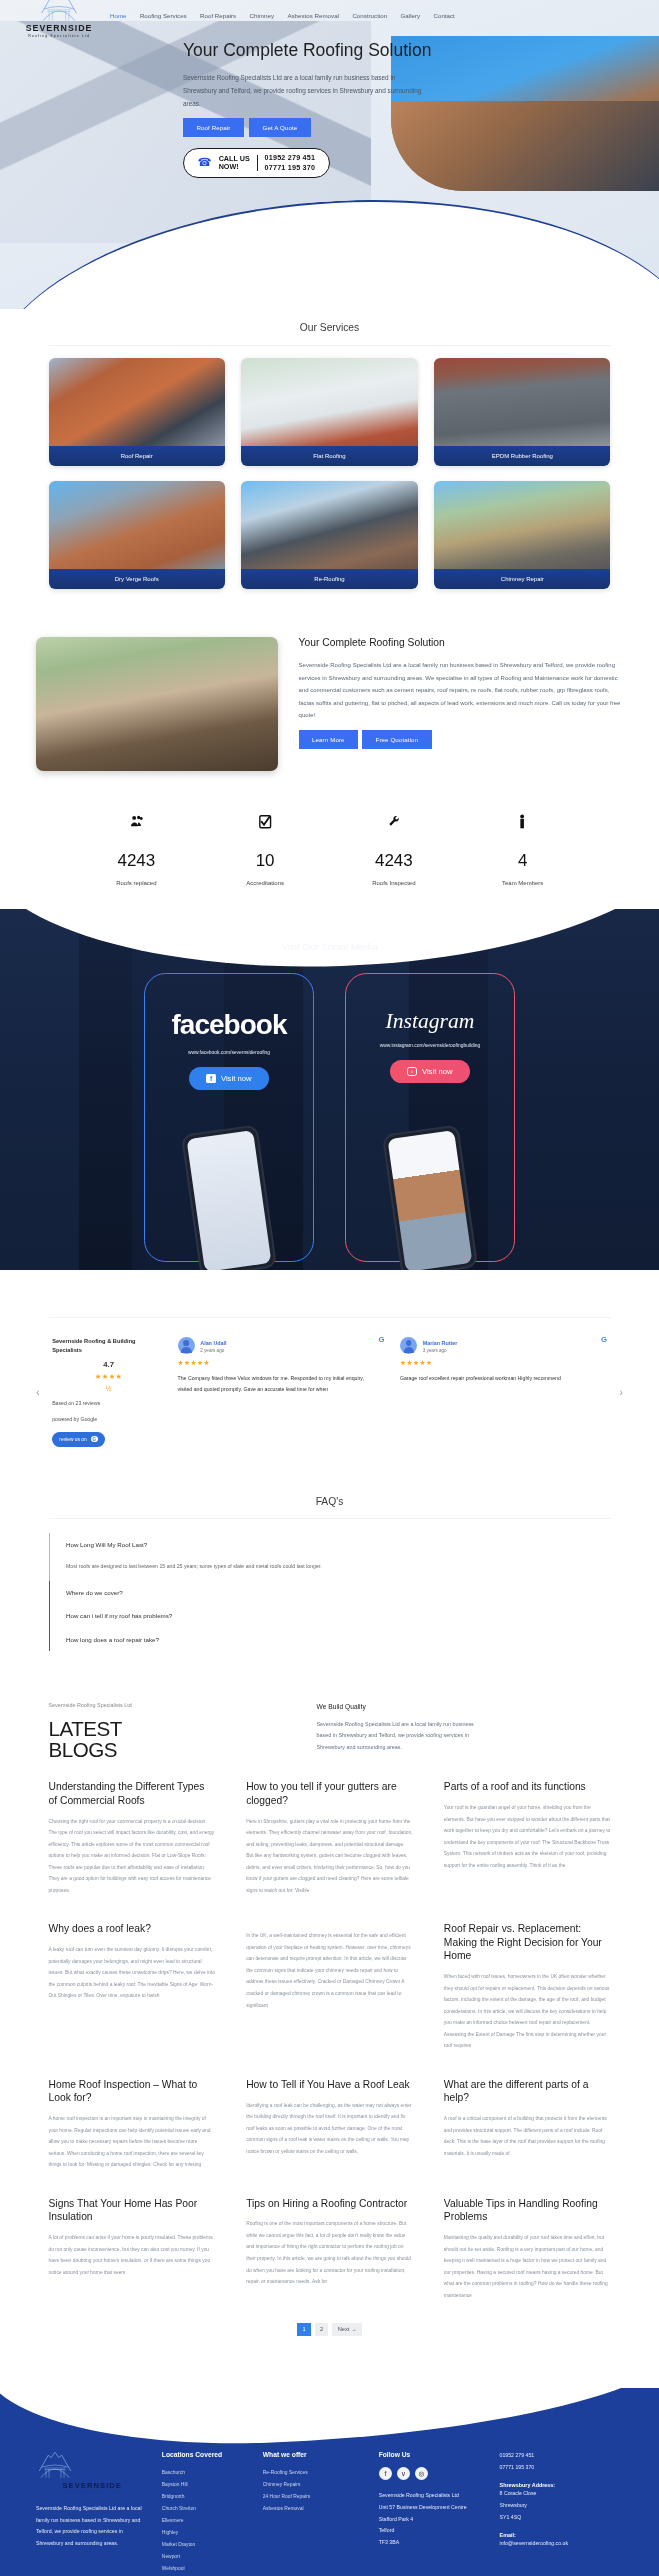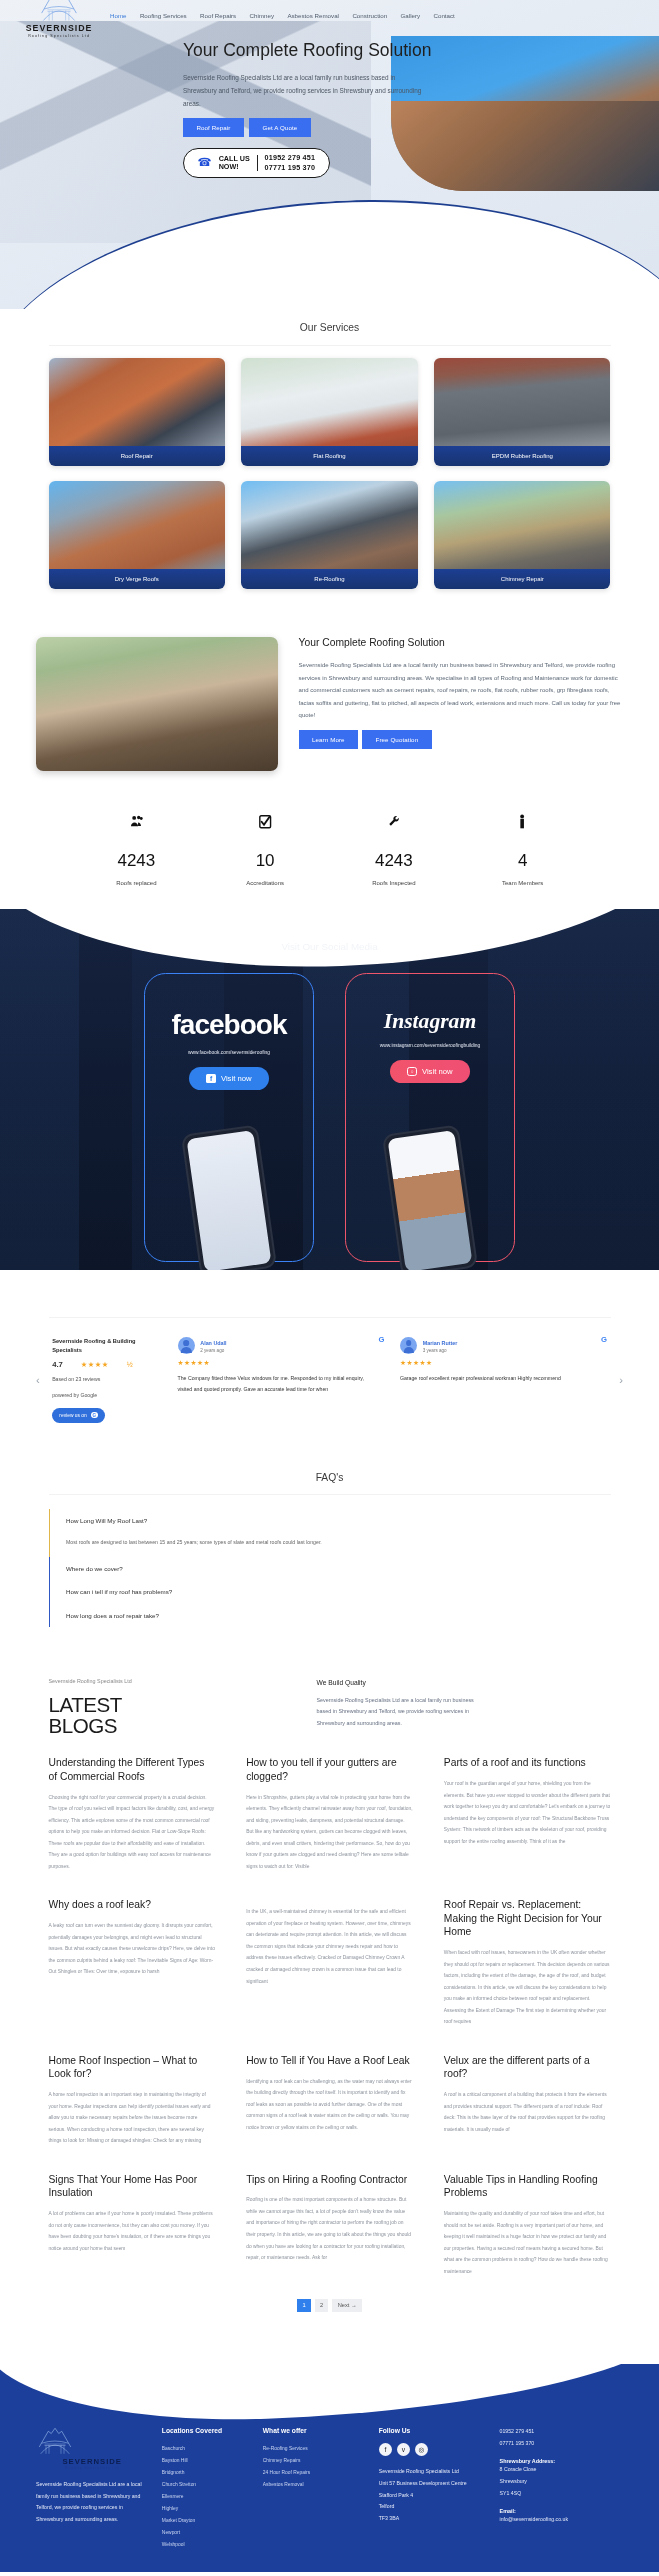--- a/index.html
+++ b/index.html
@@ -132,21 +132,21 @@
     border-radius: 0 0 50% 50% / 0 0 100% 100%; transform: rotate(-2deg);
   }
   .social-title { position:relative; text-align:center; color:#f2f4f8; font-size: 9.8px; padding-top: 32px; font-weight:400;}
   .social-cards { position:relative; display:flex; justify-content:center; gap: 31px; margin-top: 20.6px;}
   .phone {
     width: 170px; height: 289px; border-radius: 21.6px; border: 1.5px solid #3b82f6;
     position:relative; padding-top: 35px; text-align:center;
   }
   .phone.insta { border-color:#f0566b; }
   .brand-fb { font-size: 28px; font-weight:700; color:#fff; letter-spacing:-1px; font-family:"Liberation Sans",sans-serif;}
-  .brand-ig { font-size: 21.6px; color:#fff; font-family:"Liberation Serif", serif; font-style:italic;font-weight:bold; }
+  .brand-ig { font-size: 21.6px; color:#fff; font-family:"Liberation Serif", serif; font-style:italic; }
   .phone-url { margin-top: 9.3px; font-size: 4.9px; color:#e7ecf5; }
   .visit-btn {
     margin: 12.4px auto 0; display:inline-flex; align-items:center; gap:5.2px; color:#fff;
     background:#2f80ed; border-radius: 14.4px; padding: 6.7px 17.5px; font-size: 7.7px; border:none; cursor:pointer;
   }
   .visit-btn.ig { background: linear-gradient(90deg,#f2536b,#ef4f73); }
   .mock-phone{
     position:absolute; width: 77px; height: 144px; border-radius: 11.3px; background:#1c2230;
     border:2.1px solid #2b3242; left: 50%; transform: translateX(-50%) rotate(-8deg); top: 155px;
     overflow:hidden;
@@ -154,21 +154,21 @@
   .mock-phone .scr{ position:absolute; inset:3.1px; border-radius:8.2px; background:linear-gradient(180deg,#e9eef6,#cfd8e6);}
   .mock-phone.ig .scr{ background:linear-gradient(180deg,#f6f7fa 0 30%, #b9835f 30% 62%, #8fa2b5 62% 100%); }
 
   
   .testi { background:#fff; padding: 36px 0 20.6px; position:relative; }
   .testi-title { text-align:center; font-size: 10.3px; color:#3a3a3a; line-height:1.9; font-weight:400; }
   .testi-rule { width: 562px; height:1px; margin: 11.3px auto 0; background:#f2f2f2; }
   .testi-row { width: 587px; margin: 18.5px auto 0; display:flex; align-items:flex-start; gap: 12.4px; position:relative;}
   .gbox { width: 113px; }
   .gbox-name { font-size: 5.7px; font-weight:700; color:#2b2b2b; line-height:1.7;}
-  .grate { margin-top: 4.1px; display:flex; align-items:center; gap:18px;}
+  .grate { margin-top: 4.1px; display:flex; align-items:center; gap:3px;flex-direction:column;}
   .grate .score { font-size: 7.7px; font-weight:700; color:#333; }
   .stars { color:#f5a623; font-size: 7.2px; letter-spacing:0.5px; }
   .gsub { margin-top: 5.2px; font-size: 5.2px; color:#555; line-height:2;}
   .review-btn{
     margin-top: 7.2px; display:inline-flex; align-items:center; gap:4.1px; background:#2f6fdb; color:#fff;
     border-radius: 10.3px; font-size: 4.9px; padding: 4.1px 7.2px; border:none; cursor:pointer;
   }
   .rev-card { flex:1; position:relative; padding-right: 9.3px;}
   .rev-head { display:flex; align-items:center; gap:5.2px; }
   .avatar { width: 17.5px; height: 17.5px; border-radius: 50%; background:#7aa5f0; position:relative; flex:none;}
@@ -501,21 +501,21 @@
         </div>
         <div class="blog-card">
           <div class="blog-title">Home Roof Inspection – What to Look for?</div>
           <div class="blog-text">A home roof inspection is an important step in maintaining the integrity of your home. Regular inspections can help identify potential issues early and allow you to make necessary repairs before the issues become more serious. When conducting a home roof inspection, there are several key things to look for:  Missing or damaged shingles: Check for any missing</div>
         </div>
         <div class="blog-card">
           <div class="blog-title">How to Tell if You Have a Roof Leak</div>
           <div class="blog-text">Identifying a roof leak can be challenging, as the water may not always enter the building directly through the roof itself. It is important to identify and fix roof leaks as soon as possible to avoid further damage. One of the most common signs of a roof leak is water stains on the ceiling or walls. You may notice brown or yellow stains on the ceiling or walls.</div>
         </div>
         <div class="blog-card">
-          <div class="blog-title">Velux are the different parts of a roof?</div>
+          <div class="blog-title">What are the different parts of a help?</div>
           <div class="blog-text">A roof is a critical component of a building that protects it from the elements and provides structural support. The different parts of a roof include: Roof deck: This is the base layer of the roof that provides support for the roofing materials. It is usually made of</div>
         </div>
         <div class="blog-card">
           <div class="blog-title">Signs That Your Home Has Poor Insulation</div>
           <div class="blog-text">A lot of problems can arise if your home is poorly insulated. These problems do not only cause inconvenience, but they can also cost you money. If you have been doubting your home's insulation, or if there are some things you notice around your home that seem</div>
         </div>
         <div class="blog-card">
           <div class="blog-title">Tips on Hiring a Roofing Contractor</div>
           <div class="blog-text">Roofing is one of the most important components of a home structure. But while we cannot argue this fact, a lot of people don't really know the value and importance of hiring the right contractor to perform the roofing job on their property.  In this article, we are going to talk about the things you should do when you have are looking for a contractor for your roofing installation, repair, or maintenance needs. Ask for</div>
         </div>

